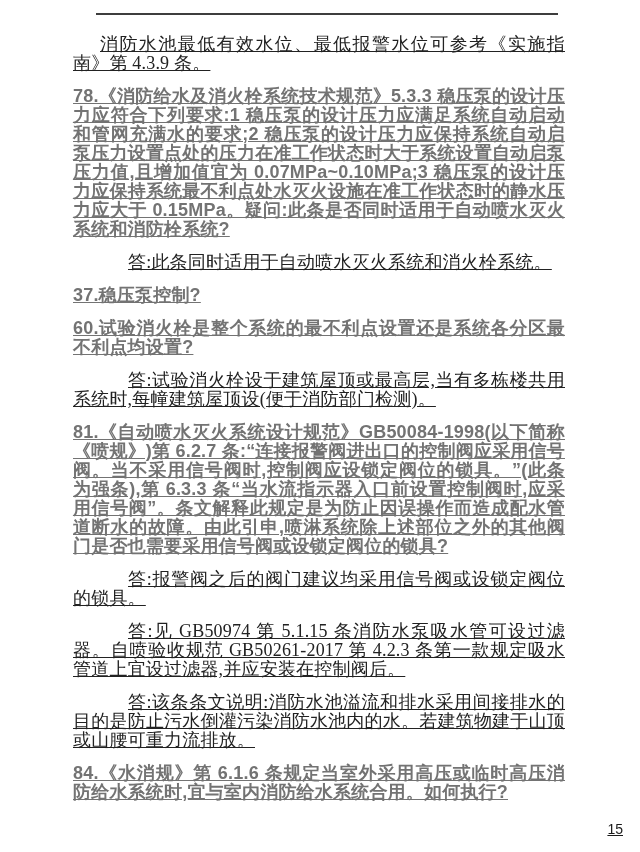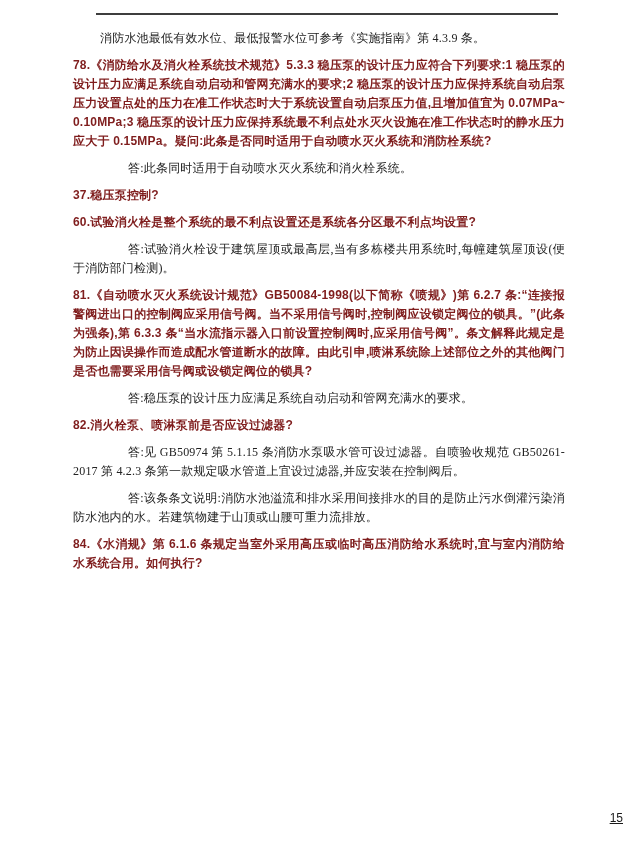--- a/index.html
+++ b/index.html
@@ -24,47 +24,48 @@
     height: 2px;
     background: #3d3d3d;
   }
   .content {
     position: absolute;
     left: 73px;
     top: 21px;
     width: 492px;
   }
   .content p {
-    margin: 8px 0 7px 0;
-    font-size: 12px;
+    margin: 14px 0 7px 0;
+    font-size: 18px;
     line-height: 19px;
     text-align: justify;
     word-break: break-all;
     letter-spacing: 0.2px;
+    text-decoration: underline;
   }
   .q {
     font-family: "Liberation Sans", "DejaVu Sans", sans-serif;
     font-weight: 700;
-    color: #7f1d1d;
+    color: #737373;
   }
   .ans {
     font-family: "Liberation Serif", "DejaVu Serif", serif;
     font-weight: 400;
     color: #222222;
     text-indent: 55px;
   }
   .ans.cont {
     text-indent: 27px;
   }
   .page-number {
     position: absolute;
     right: 17px;
-    bottom: 27px;
+    bottom: 15px;
     font-family: "Liberation Sans", sans-serif;
-    font-size: 12px;
+    font-size: 14px;
     color: #1a1a1a;
     text-decoration: underline;
   }
 </style>
 </head>
 <body>
 
 <div class="page">
   <div class="top-rule"></div>
 
@@ -73,23 +74,22 @@
 
     <p class="q">78.《消防给水及消火栓系统技术规范》5.3.3 稳压泵的设计压力应符合下列要求:1 稳压泵的设计压力应满足系统自动启动和管网充满水的要求;2 稳压泵的设计压力应保持系统自动启泵压力设置点处的压力在准工作状态时大于系统设置自动启泵压力值,且增加值宜为 0.07MPa~0.10MPa;3 稳压泵的设计压力应保持系统最不利点处水灭火设施在准工作状态时的静水压力应大于 0.15MPa。疑问:此条是否同时适用于自动喷水灭火系统和消防栓系统?</p>
     <p class="ans">答:此条同时适用于自动喷水灭火系统和消火栓系统。</p>
 
     <p class="q">37.稳压泵控制?</p>
 
     <p class="q">60.试验消火栓是整个系统的最不利点设置还是系统各分区最不利点均设置?</p>
     <p class="ans">答:试验消火栓设于建筑屋顶或最高层,当有多栋楼共用系统时,每幢建筑屋顶设(便于消防部门检测)。</p>
 
     <p class="q">81.《自动喷水灭火系统设计规范》GB50084-1998(以下简称《喷规》)第 6.2.7 条:“连接报警阀进出口的控制阀应采用信号阀。当不采用信号阀时,控制阀应设锁定阀位的锁具。”(此条为强条),第 6.3.3 条“当水流指示器入口前设置控制阀时,应采用信号阀”。条文解释此规定是为防止因误操作而造成配水管道断水的故障。由此引申,喷淋系统除上述部位之外的其他阀门是否也需要采用信号阀或设锁定阀位的锁具?</p>
-    <p class="ans">答:稳压泵的设计压力应满足系统自动启动和管网充满水的要求。</p>
+    <p class="ans">答:报警阀之后的阀门建议均采用信号阀或设锁定阀位的锁具。</p>
 
-    <p class="q">82.消火栓泵、喷淋泵前是否应设过滤器?</p>
     <p class="ans">答:见 GB50974 第 5.1.15 条消防水泵吸水管可设过滤器。自喷验收规范 GB50261-2017 第 4.2.3 条第一款规定吸水管道上宜设过滤器,并应安装在控制阀后。</p>
 
     <p class="ans">答:该条条文说明:消防水池溢流和排水采用间接排水的目的是防止污水倒灌污染消防水池内的水。若建筑物建于山顶或山腰可重力流排放。</p>
 
     <p class="q">84.《水消规》第 6.1.6 条规定当室外采用高压或临时高压消防给水系统时,宜与室内消防给水系统合用。如何执行?</p>
   </div>
 
   <div class="page-number">15</div>
 </div>
 

